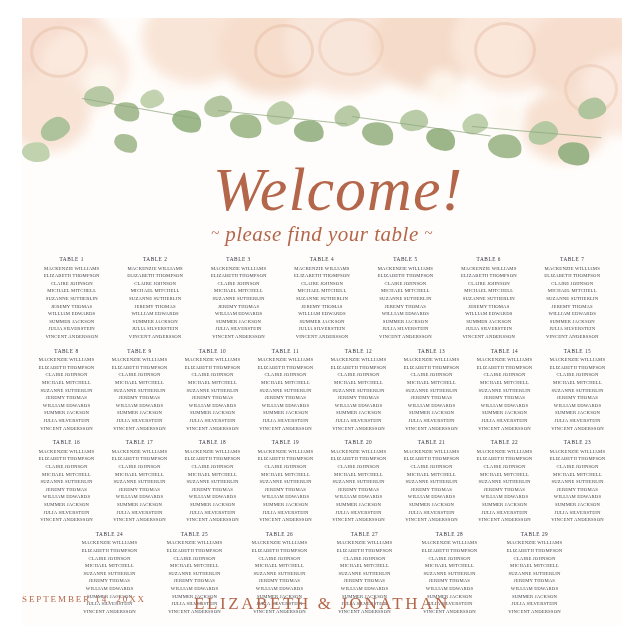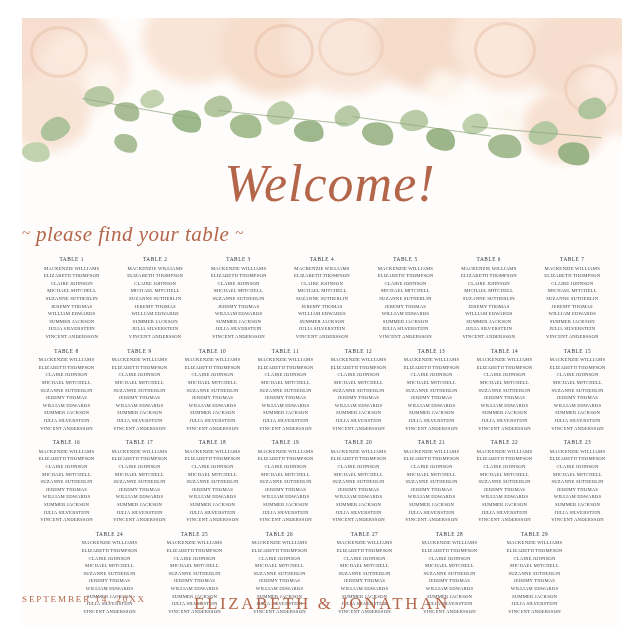--- a/index.html
+++ b/index.html
@@ -57,36 +57,37 @@
     opacity: .75;
   }
   .petal-ring {
     position: absolute;
     border-radius: 50%;
   }
 
   
   .welcome {
     position: absolute;
-    left: 8px;
+    left: 16px;
     top: 140px;
     width: 600px;
     text-align: center;
     font-family: "Liberation Serif", serif;
     font-style: italic;
-    font-size: 52px;
+    font-size: 62px;
     letter-spacing: 1px;
     color: #b4664a;
     line-height: 1;
   }
   .subhead {
     position: absolute;
     left: 0;
     top: 204px;
     width: 600px;
+    text-align: center;
     font-family: "Liberation Serif", serif;
     font-style: italic;
     font-size: 21px;
     color: #b4664a;
     letter-spacing: .5px;
   }
   .subhead .flourish {
     display: inline-block;
     font-style: normal;
     font-size: 15px;

